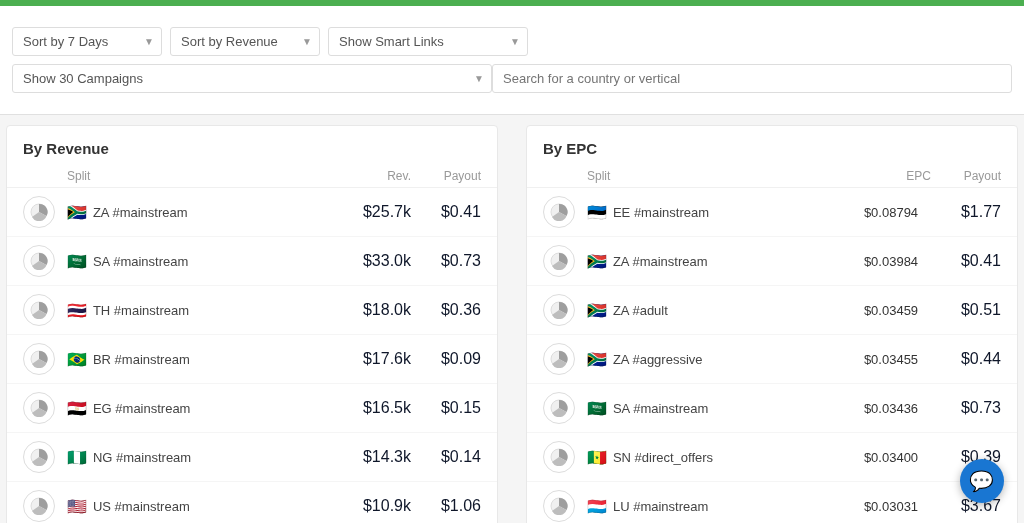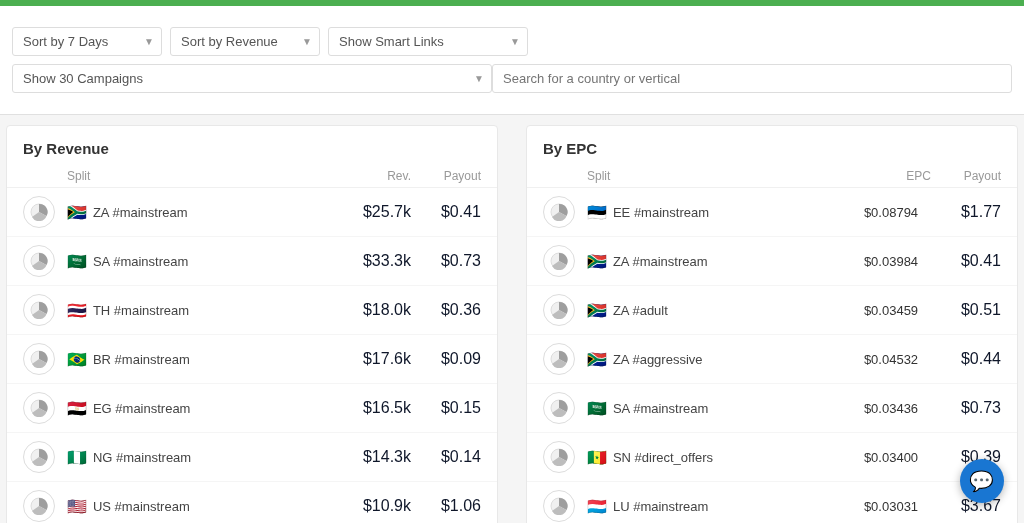--- a/index.html
+++ b/index.html
@@ -245,21 +245,21 @@
             <circle cx="9" cy="9" r="8" fill="#f0f0f0" stroke="#ddd" stroke-width="1"></circle>
             <path d="M9,9 L9,1 A8,8 0 0,1 16.5,13 Z" fill="#9e9e9e"></path>
             <path d="M9,9 L16.5,13 A8,8 0 0,1 2,14 Z" fill="#bdbdbd"></path>
           </svg>
         </div>
       </div>
       <div class="split-cell">
         <span class="flag">🇸🇦</span>
         <span>SA #mainstream</span>
       </div>
-      <div class="value-cell">$33.3k</div>
+      <div class="value-cell">$33.0k</div>
       <div class="value-cell">$0.73</div>
     </div>
         <div class="table-row">
       <div class="col-icon">
         <div class="icon-circle">
           <svg class="pie-icon" viewBox="0 0 18 18">
             <circle cx="9" cy="9" r="8" fill="#f0f0f0" stroke="#ddd" stroke-width="1"></circle>
             <path d="M9,9 L9,1 A8,8 0 0,1 16.5,13 Z" fill="#9e9e9e"></path>
             <path d="M9,9 L16.5,13 A8,8 0 0,1 2,14 Z" fill="#bdbdbd"></path>
           </svg>
@@ -410,21 +410,21 @@
             <circle cx="9" cy="9" r="8" fill="#f0f0f0" stroke="#ddd" stroke-width="1"></circle>
             <path d="M9,9 L9,1 A8,8 0 0,1 16.5,13 Z" fill="#9e9e9e"></path>
             <path d="M9,9 L16.5,13 A8,8 0 0,1 2,14 Z" fill="#bdbdbd"></path>
           </svg>
         </div>
       </div>
       <div class="split-cell">
         <span class="flag">🇿🇦</span>
         <span>ZA #aggressive</span>
       </div>
-      <div class="epc-cell">$0.04532</div>
+      <div class="epc-cell">$0.03455</div>
       <div class="value-cell">$0.44</div>
     </div>
         <div class="table-row">
       <div class="col-icon">
         <div class="icon-circle">
           <svg class="pie-icon" viewBox="0 0 18 18">
             <circle cx="9" cy="9" r="8" fill="#f0f0f0" stroke="#ddd" stroke-width="1"></circle>
             <path d="M9,9 L9,1 A8,8 0 0,1 16.5,13 Z" fill="#9e9e9e"></path>
             <path d="M9,9 L16.5,13 A8,8 0 0,1 2,14 Z" fill="#bdbdbd"></path>
           </svg>

